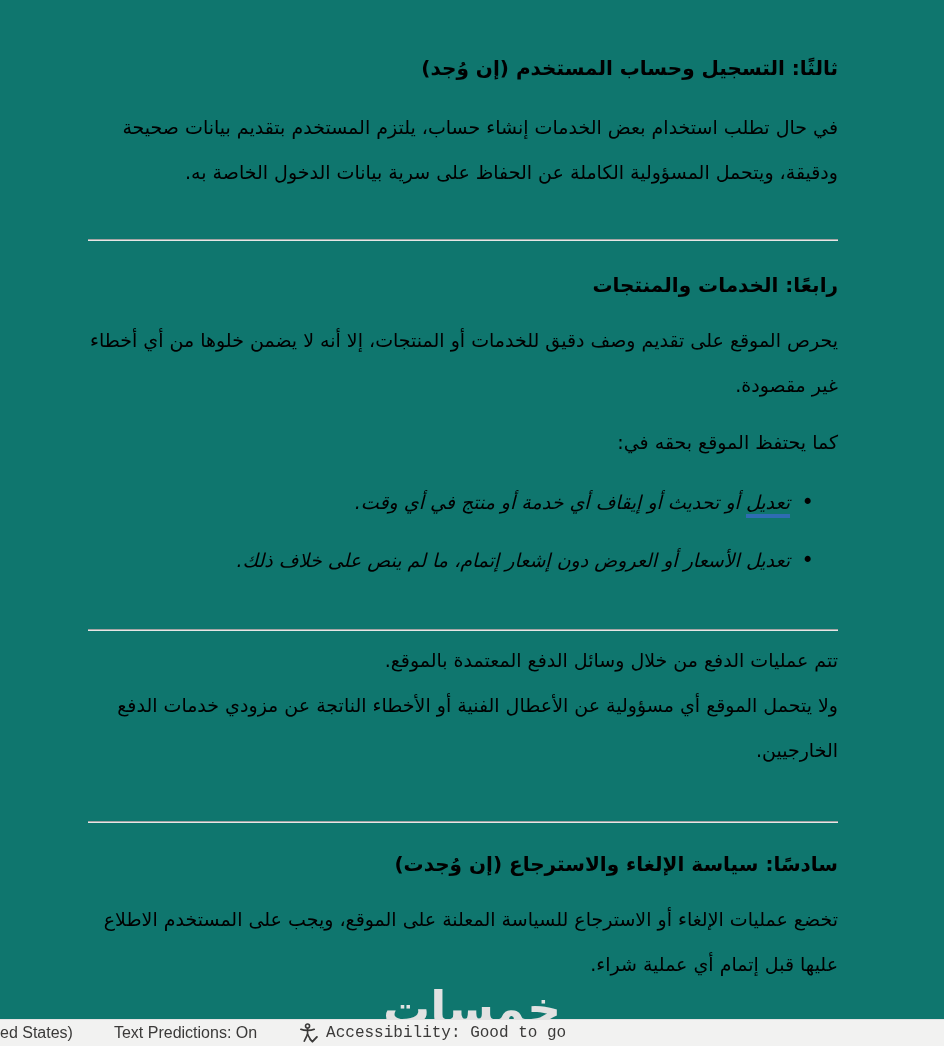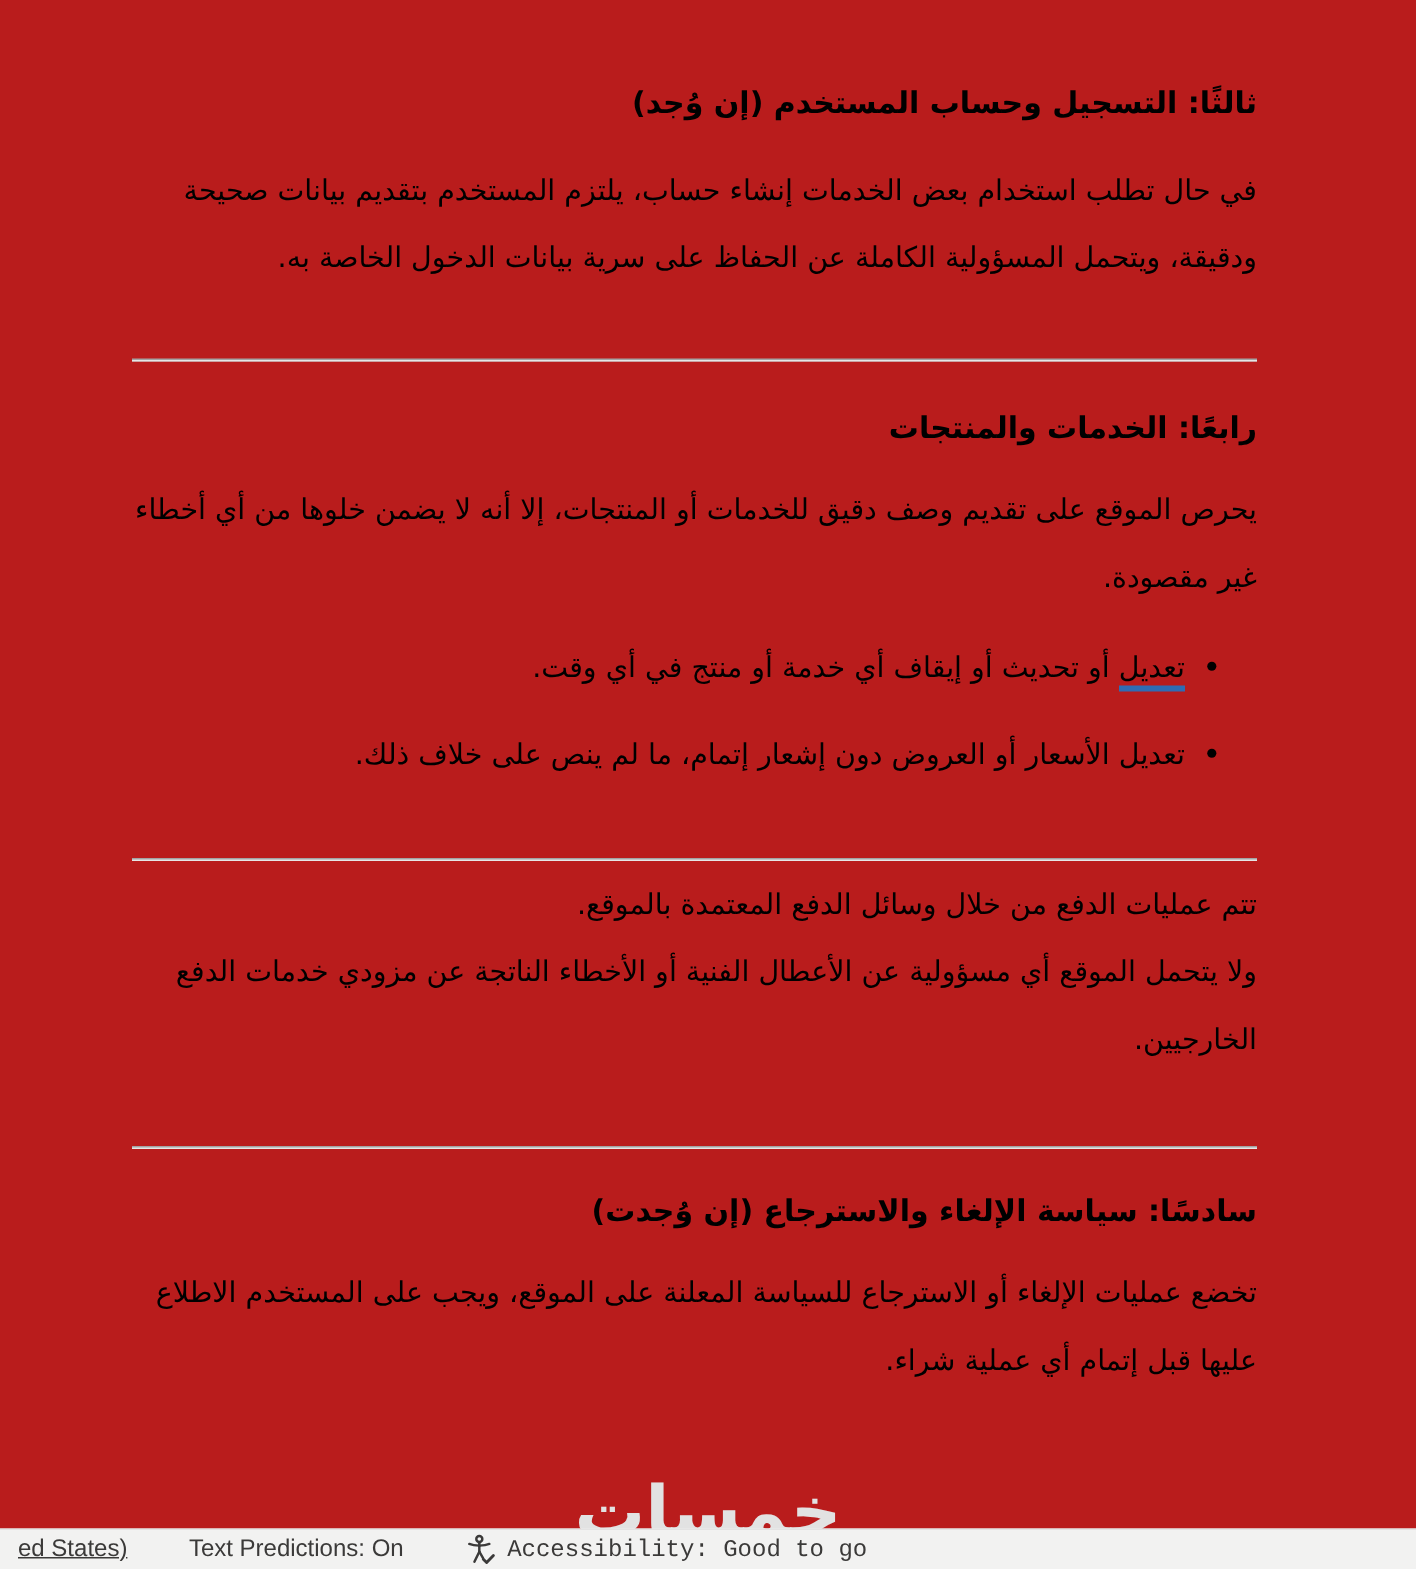--- a/index.html
+++ b/index.html
@@ -2,21 +2,21 @@
 <html><head>
 <meta charset="utf-8">
 <style>
   * { margin: 0; padding: 0; box-sizing: border-box; }
   html, body {
     width: 944px; height: 1046px;
     background: #ffffff;
     font-family: "DejaVu Sans", sans-serif;
     overflow: hidden;
   }
-  .page { position: relative; width: 944px; height: 1046px; background: #b91c1c; }
+  .page { position: relative; width: 944px; height: 1046px; background: #0f766e; }
 
   
   .doc {
     direction: rtl;
     text-align: right;
     color: #000;
     padding: 46px 106px 0 88px;
     font-size: 19px;
     position: relative;
     z-index: 1;
@@ -43,20 +43,21 @@
   }
   .d1 { margin-top: 44px; }
   .d2 { margin-top: 46px; }
   .d3 { margin-top: 48px; }
 
   ul.bullets { list-style: none; margin-top: 15px; }
   ul.bullets li {
     position: relative;
     padding-right: 48px;
     line-height: 45px;
+    font-style: italic;
   }
   ul.bullets li + li { margin-top: 13px; }
   ul.bullets li::before {
     content: "\2022";
     position: absolute;
     right: 24px;
     top: 0;
     font-size: 21px;
     line-height: 45px;
     color: #000;
@@ -92,39 +93,40 @@
     z-index: 2;
     direction: ltr;
     display: flex;
     align-items: center;
     font-family: "Liberation Sans", sans-serif;
     font-size: 16px;
     color: #3b3a39;
     white-space: nowrap;
   }
   .status-item { display: flex; align-items: center; height: 100%; cursor: default; }
-  .status-lang { margin-left: 12px; text-decoration: underline; }
+  .status-lang { margin-left: 0; }
   .status-predictions { margin-left: 41px; }
   .status-accessibility { margin-left: 40px; font-family: Liberation Mono, monospace; }
   .status-accessibility svg { margin-right: 6px; display: block; }
 </style>
 </head>
 <body>
 
 <div class="page">
 
   <div class="doc" lang="ar">
 
     <div class="sec-heading">ثالثًا: التسجيل وحساب المستخدم (إن وُجد)</div>
     <p class="para mt14">في حال تطلب استخدام بعض الخدمات إنشاء حساب، يلتزم المستخدم بتقديم بيانات صحيحة ودقيقة، ويتحمل المسؤولية الكاملة عن الحفاظ على سرية بيانات الدخول الخاصة به.</p>
 
     <div class="divider d1"></div>
 
     <div class="sec-heading mt22">رابعًا: الخدمات والمنتجات</div>
     <p class="para mt10">يحرص الموقع على تقديم وصف دقيق للخدمات أو المنتجات، إلا أنه لا يضمن خلوها من أي أخطاء غير مقصودة.</p>
+    <p class="para mt12">كما يحتفظ الموقع بحقه في:</p>
     <ul class="bullets">
       <li>
         <span class="grammar-underline">تعديل</span><span> أو تحديث أو إيقاف أي خدمة أو منتج في أي وقت.</span>
       </li>
       <li>
         <span>تعديل الأسعار أو العروض دون إشعار إتمام، ما لم ينص على خلاف ذلك.</span>
       </li>
     </ul>
 
     <div class="divider d2"></div>

